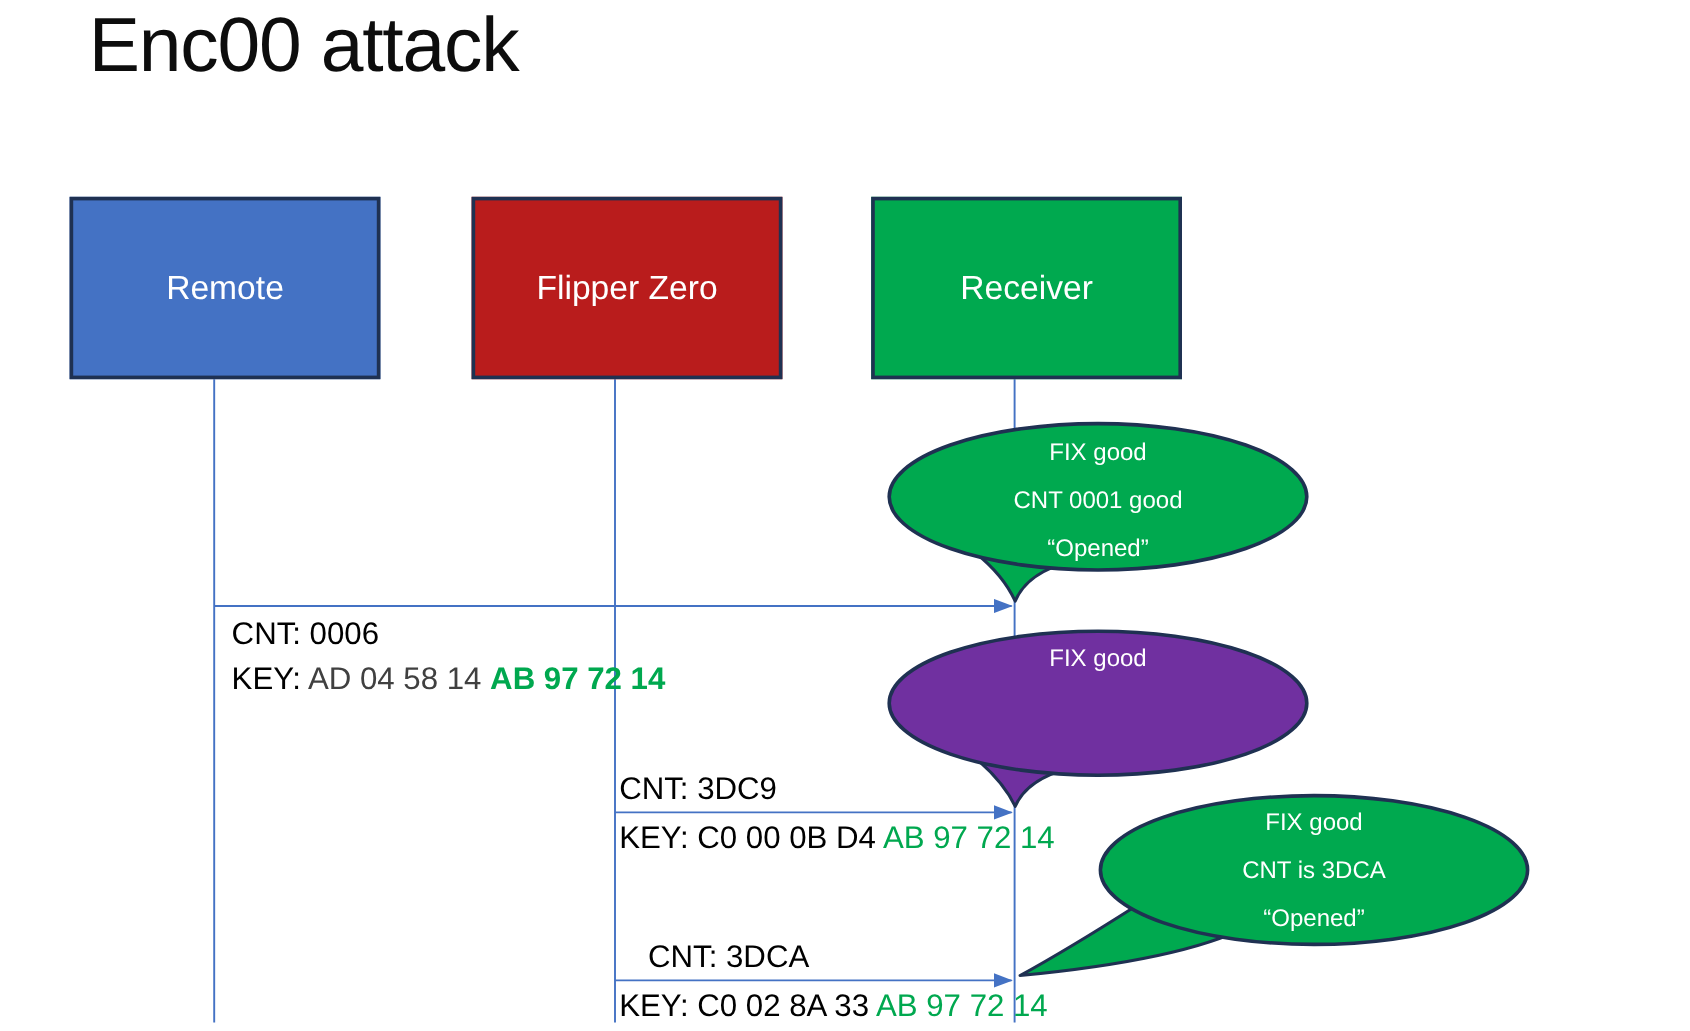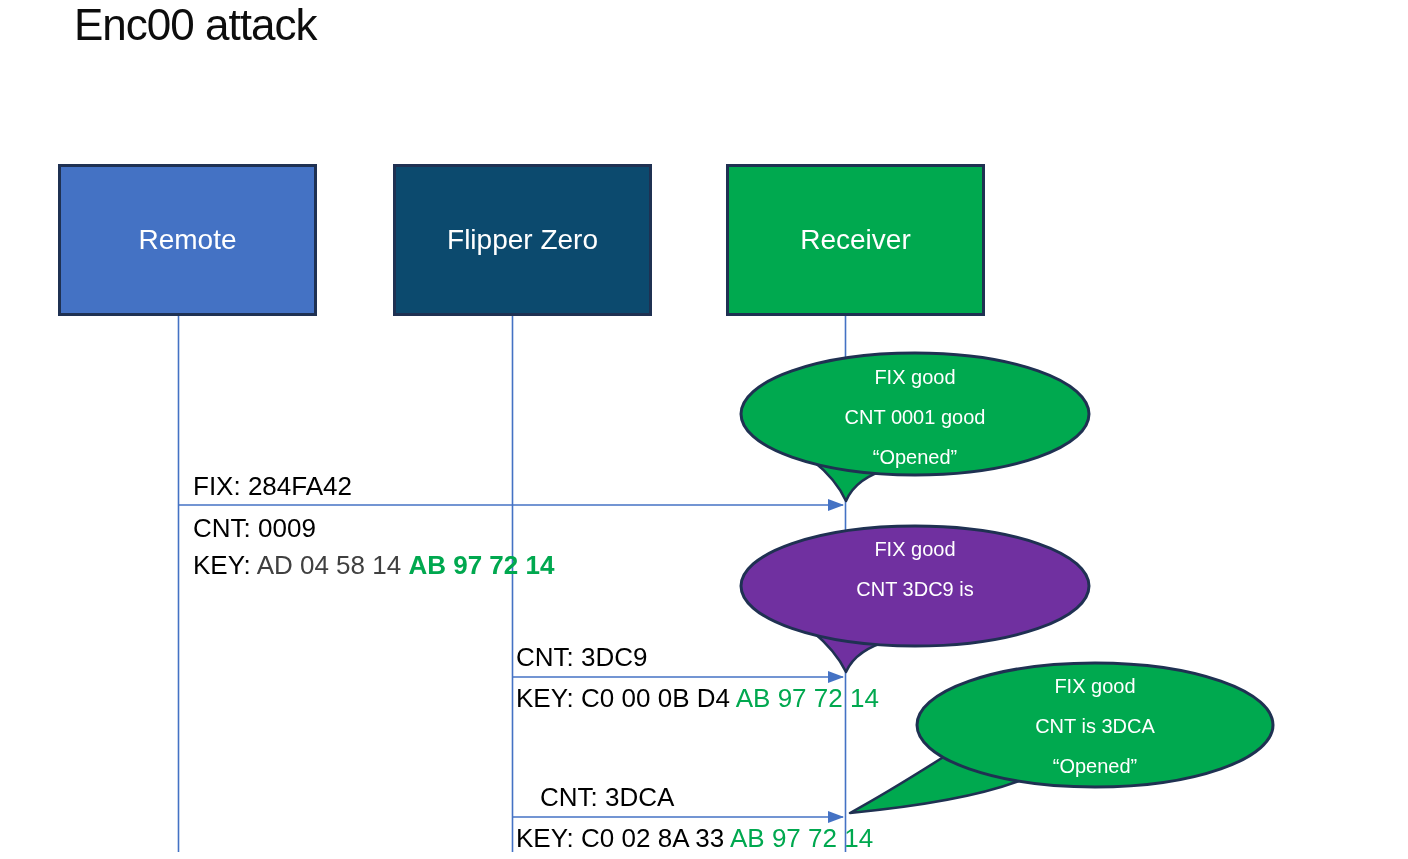--- a/index.html
+++ b/index.html
@@ -1,17 +1,17 @@
 <!DOCTYPE html>
 <html><head>
 <meta charset="utf-8">
 <style>
   html,body{margin:0;padding:0;background:#fff;font-family:"Liberation Sans",sans-serif;}
   .stage{position:relative;width:1408px;height:859px;background:#ffffff;overflow:hidden;}
-  .title{position:absolute;left:74px;top:0px;font-size:44px;font-weight:300;color:#0d0d0d;letter-spacing:-1px;}
+  .title{position:absolute;left:74px;top:0px;font-size:64px;font-weight:300;color:#0d0d0d;letter-spacing:-1px;}
   .actor{position:absolute;top:164px;width:259px;height:152px;border:3px solid #1f3152;box-sizing:border-box;
          display:flex;align-items:center;justify-content:center;color:#ffffff;font-size:28px;}
   .actor-remote{left:58px;}
   .actor-flipper{left:393px;}
   .actor-receiver{left:726px;justify-content:center;}
   svg.overlay{position:absolute;left:0;top:0;}
   .lifeline{stroke:#4472C4;stroke-width:1.6;fill:none;}
   .arrow{stroke:#4472C4;stroke-width:1.6;fill:none;}
   .bshape{stroke:#1f3152;}
   .msg{position:absolute;font-size:26px;color:#000;white-space:nowrap;line-height:32px;}
@@ -58,29 +58,28 @@
 
     <g>
       <path class="bshape" d="M945,756 Q890,791 850,813 Q985,800 1040,772 Z" stroke-width="2.5" stroke-linejoin="round" fill="#00A94F"></path>
       <ellipse class="bshape" cx="1095" cy="725" rx="178" ry="62" stroke-width="3" fill="#00A94F"></ellipse>
     </g>
   </svg>
 
   <div class="actor actor-remote" style="background-color: rgb(68, 114, 196);">
     <span>Remote</span>
   </div>
-  <div class="actor actor-flipper" style="background-color: #0c4a6e;">
+  <div class="actor actor-flipper" style="background-color: #b91c1c;">
     <span>Flipper Zero</span>
   </div>
   <div class="actor actor-receiver" style="background-color: rgb(0, 169, 79);">
     <span>Receiver</span>
   </div>
 
-  <div class="msg" style="left:193px;top:470px;">FIX: 284FA42</div>
-  <div class="msg" style="left:193px;top:512px;">CNT: 0009</div>
+  <div class="msg" style="left:193px;top:512px;">CNT: 0006</div>
   <div class="msg" style="left:193px;top:549px;">
     <span>KEY:</span>
     <span class="red">AD 04 58 14</span>
     <span class="green bold">AB 97 72 14</span>
   </div>
 
   <div class="msg" style="left:516px;top:641px;">CNT: 3DC9</div>
   <div class="msg" style="left:516px;top:682px;">
     <span>KEY:</span>
     <span>C0 00 0B D4</span>
@@ -94,21 +93,20 @@
     <span class="green">AB 97 72 14</span>
   </div>
 
   <div class="bubble-text bt1">
     <span>FIX good</span>
     <span>CNT 0001 good</span>
     <span>“Opened”</span>
   </div>
   <div class="bubble-text bt2">
     <span>FIX good</span>
-    <span>CNT 3DC9 is</span>
   </div>
   <div class="bubble-text bt3">
     <span>FIX good</span>
     <span>CNT is 3DCA</span>
     <span>“Opened”</span>
   </div>
 
 </div>
 
 </body></html>

